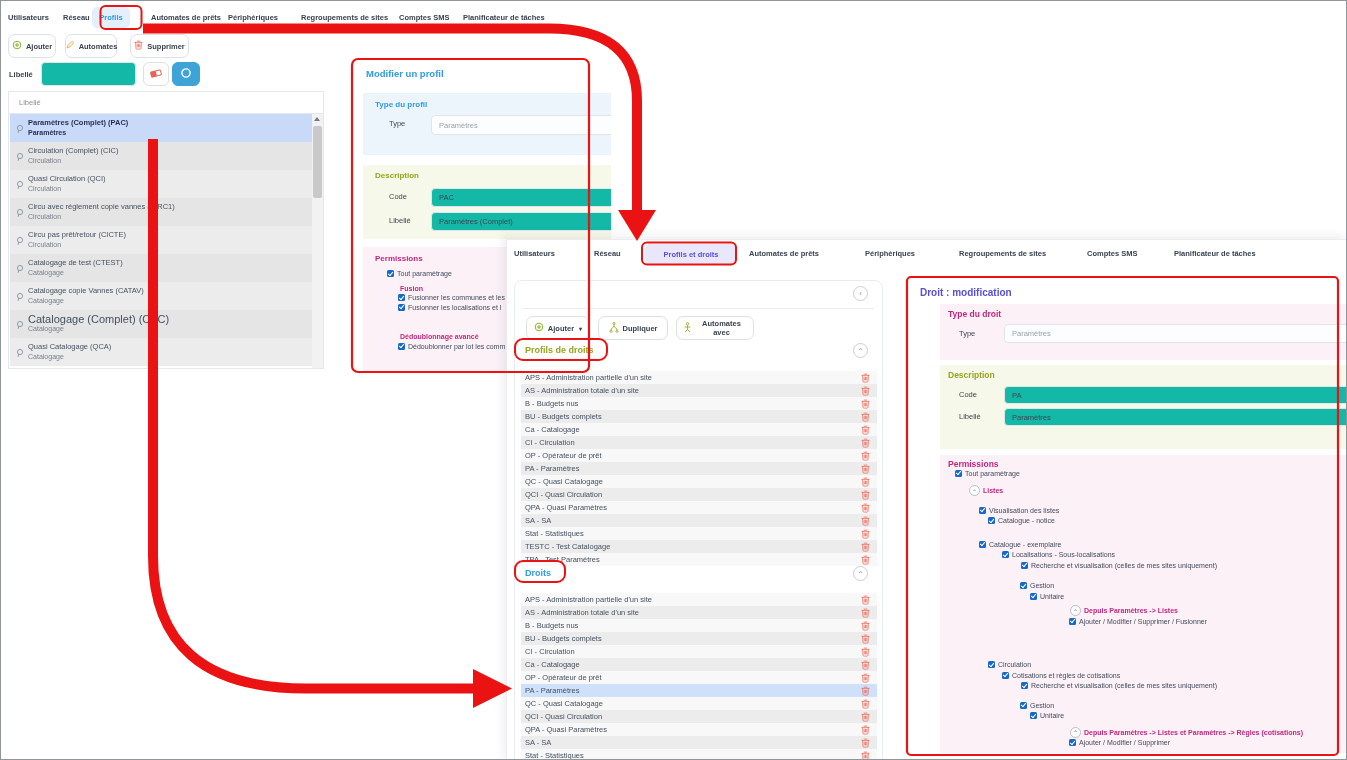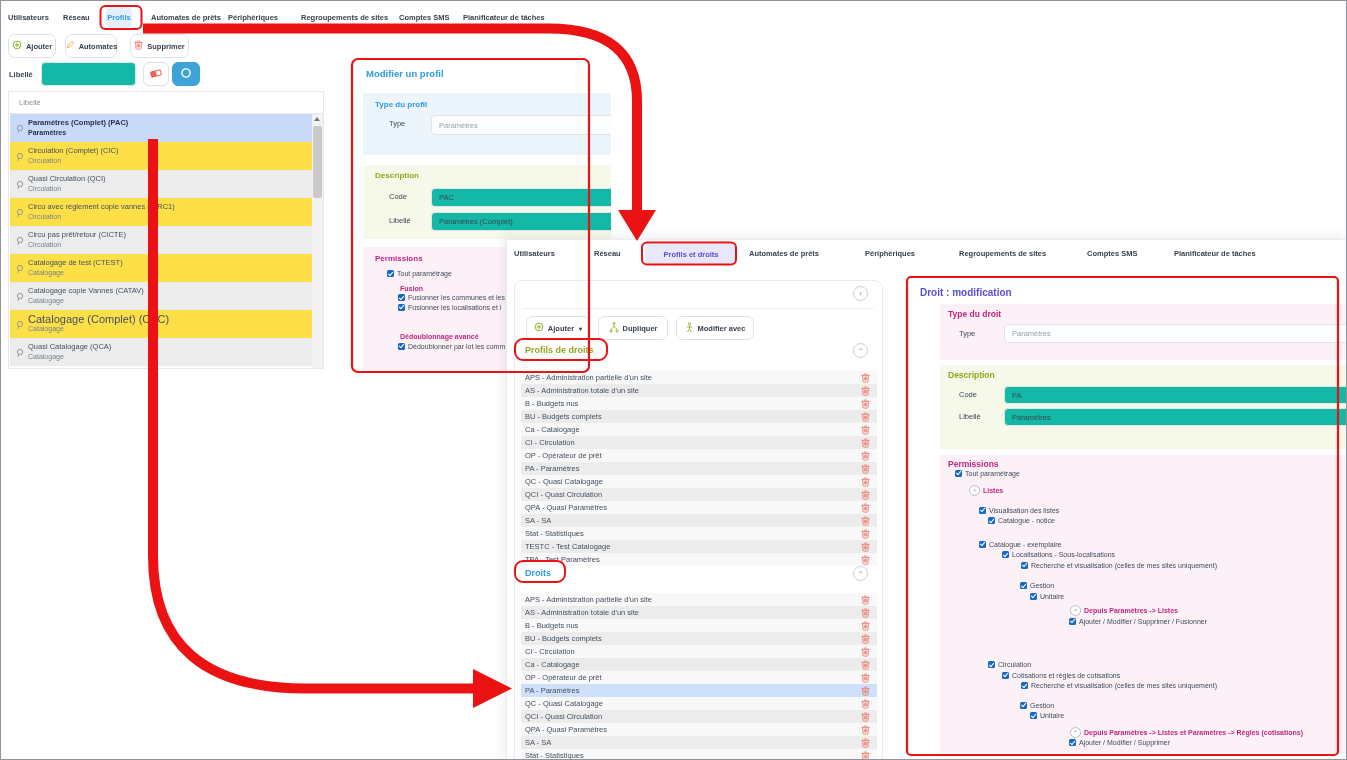--- a/index.html
+++ b/index.html
@@ -25,21 +25,21 @@
   .listhdr{position:absolute;left:10px;top:6px;font-size:7.5px;color:#8a919c;}
   .prow{height:28px;display:flex;align-items:flex-start;padding:4px 0 0 6px;box-sizing:border-box;}
   .prow .picon{margin:2px 4px 0 0;flex:none;}
   .prow .t1{font-size:7.5px;color:#44506000;} 
   .prow .t1{color:#445060;line-height:10px;}
   .prow .t2{font-size:7px;color:#76808c;line-height:9px;}
   .prow.sel{background:#c9daf8;}
   .prow.sel .t1{font-weight:bold;color:#1f2d4e;}
   .prow.sel .t2{font-weight:bold;color:#1f2d4e;}
   .prow.alt{background:#ececec;}
-  .prow.norm{background:#fde047;}
+  .prow.norm{background:#e5e5e5;}
   .sectitle{position:absolute;font-weight:bold;}
   .sec{position:absolute;box-sizing:border-box;}
   .sec-blue{background:#ecf5fc;}
   .sec-green{background:#f6f8e9;}
   .sec-pink{background:#fdf1f8;}
   .trow{display:flex;align-items:center;font-size:7px;color:#3f4a5a;}
   .cb{width:7px;height:7px;background:#1669c9;border-radius:1.5px;margin-right:3px;position:relative;flex:none;}
   .cb::after{content:"";position:absolute;left:1.6px;top:0.6px;width:2.4px;height:3.8px;
     border:solid #fff;border-width:0 1.2px 1.2px 0;transform:rotate(40deg);}
   .magenta{color:#c2277d;font-weight:bold;}
@@ -78,21 +78,21 @@
   .overlay{position:absolute;left:0;top:0;pointer-events:none;}
 </style>
 </head>
 <body>
 
 <div class="canvas">
 
   <div class="ss1">
     <span class="tab" style="left:7px">Utilisateurs</span>
     <span class="tab" style="left:62px">Réseau</span>
-    <span class="tabpill pill-blue" style="left:105px;top:6px;width:26px;height:21px">Profils</span>
+    <span class="tabpill pill-blue" style="left:91px;top:6px;width:38px;height:21px">Profils</span>
     <span class="tab" style="left:150px">Automates de prêts</span>
     <span class="tab" style="left:227px">Périphériques</span>
     <span class="tab" style="left:300px">Regroupements de sites</span>
     <span class="tab" style="left:398px">Comptes SMS</span>
     <span class="tab" style="left:462px">Planificateur de tâches</span>
 
     <button class="btn" style="left:7px;top:33px;width:48px;height:24px">
       <span>
         <svg width="10" height="10" viewBox="0 0 10 10">
             <circle cx="5" cy="5" r="3.8" fill="none" stroke="#8ab32a"></circle>
@@ -333,21 +333,21 @@
       </button>
       <button class="btn" style="left:161px;top:35px;width:78px;height:24px">
         <span>
           <svg width="9" height="11" viewBox="0 0 9 11">
               <g fill="none" stroke="#97ad28" stroke-width="0.9">
                 <circle cx="4.5" cy="1.8" r="1.2"></circle>
                 <path d="M4.5 3.2v4.2M4.5 7.4L2.2 10M4.5 7.4L6.8 10M1.6 5h5.8"></path>
               </g>
             </svg>
         </span>
-          <span>Modifier avec</span>
+          <span>Automates avec</span>
       </button>
 
       <span class="paneltitle hdr-olive" style="left:10px;top:64px;font-size:9px">Profils de droits</span>
       <span class="chevcirc chev-up" style="left:338px;top:62px"></span>
       <div class="rows" id="pd-rows" style="top:90px">
           <div class="lrow">
             <span class="lbl">APS - Administration partielle d'un site</span>
             <span class="trashbtn">
               <span><svg width="9" height="10" viewBox="0 0 10 11">
                   <g fill="none" stroke="#ed6e5f" stroke-width="0.9" stroke-linecap="round">

